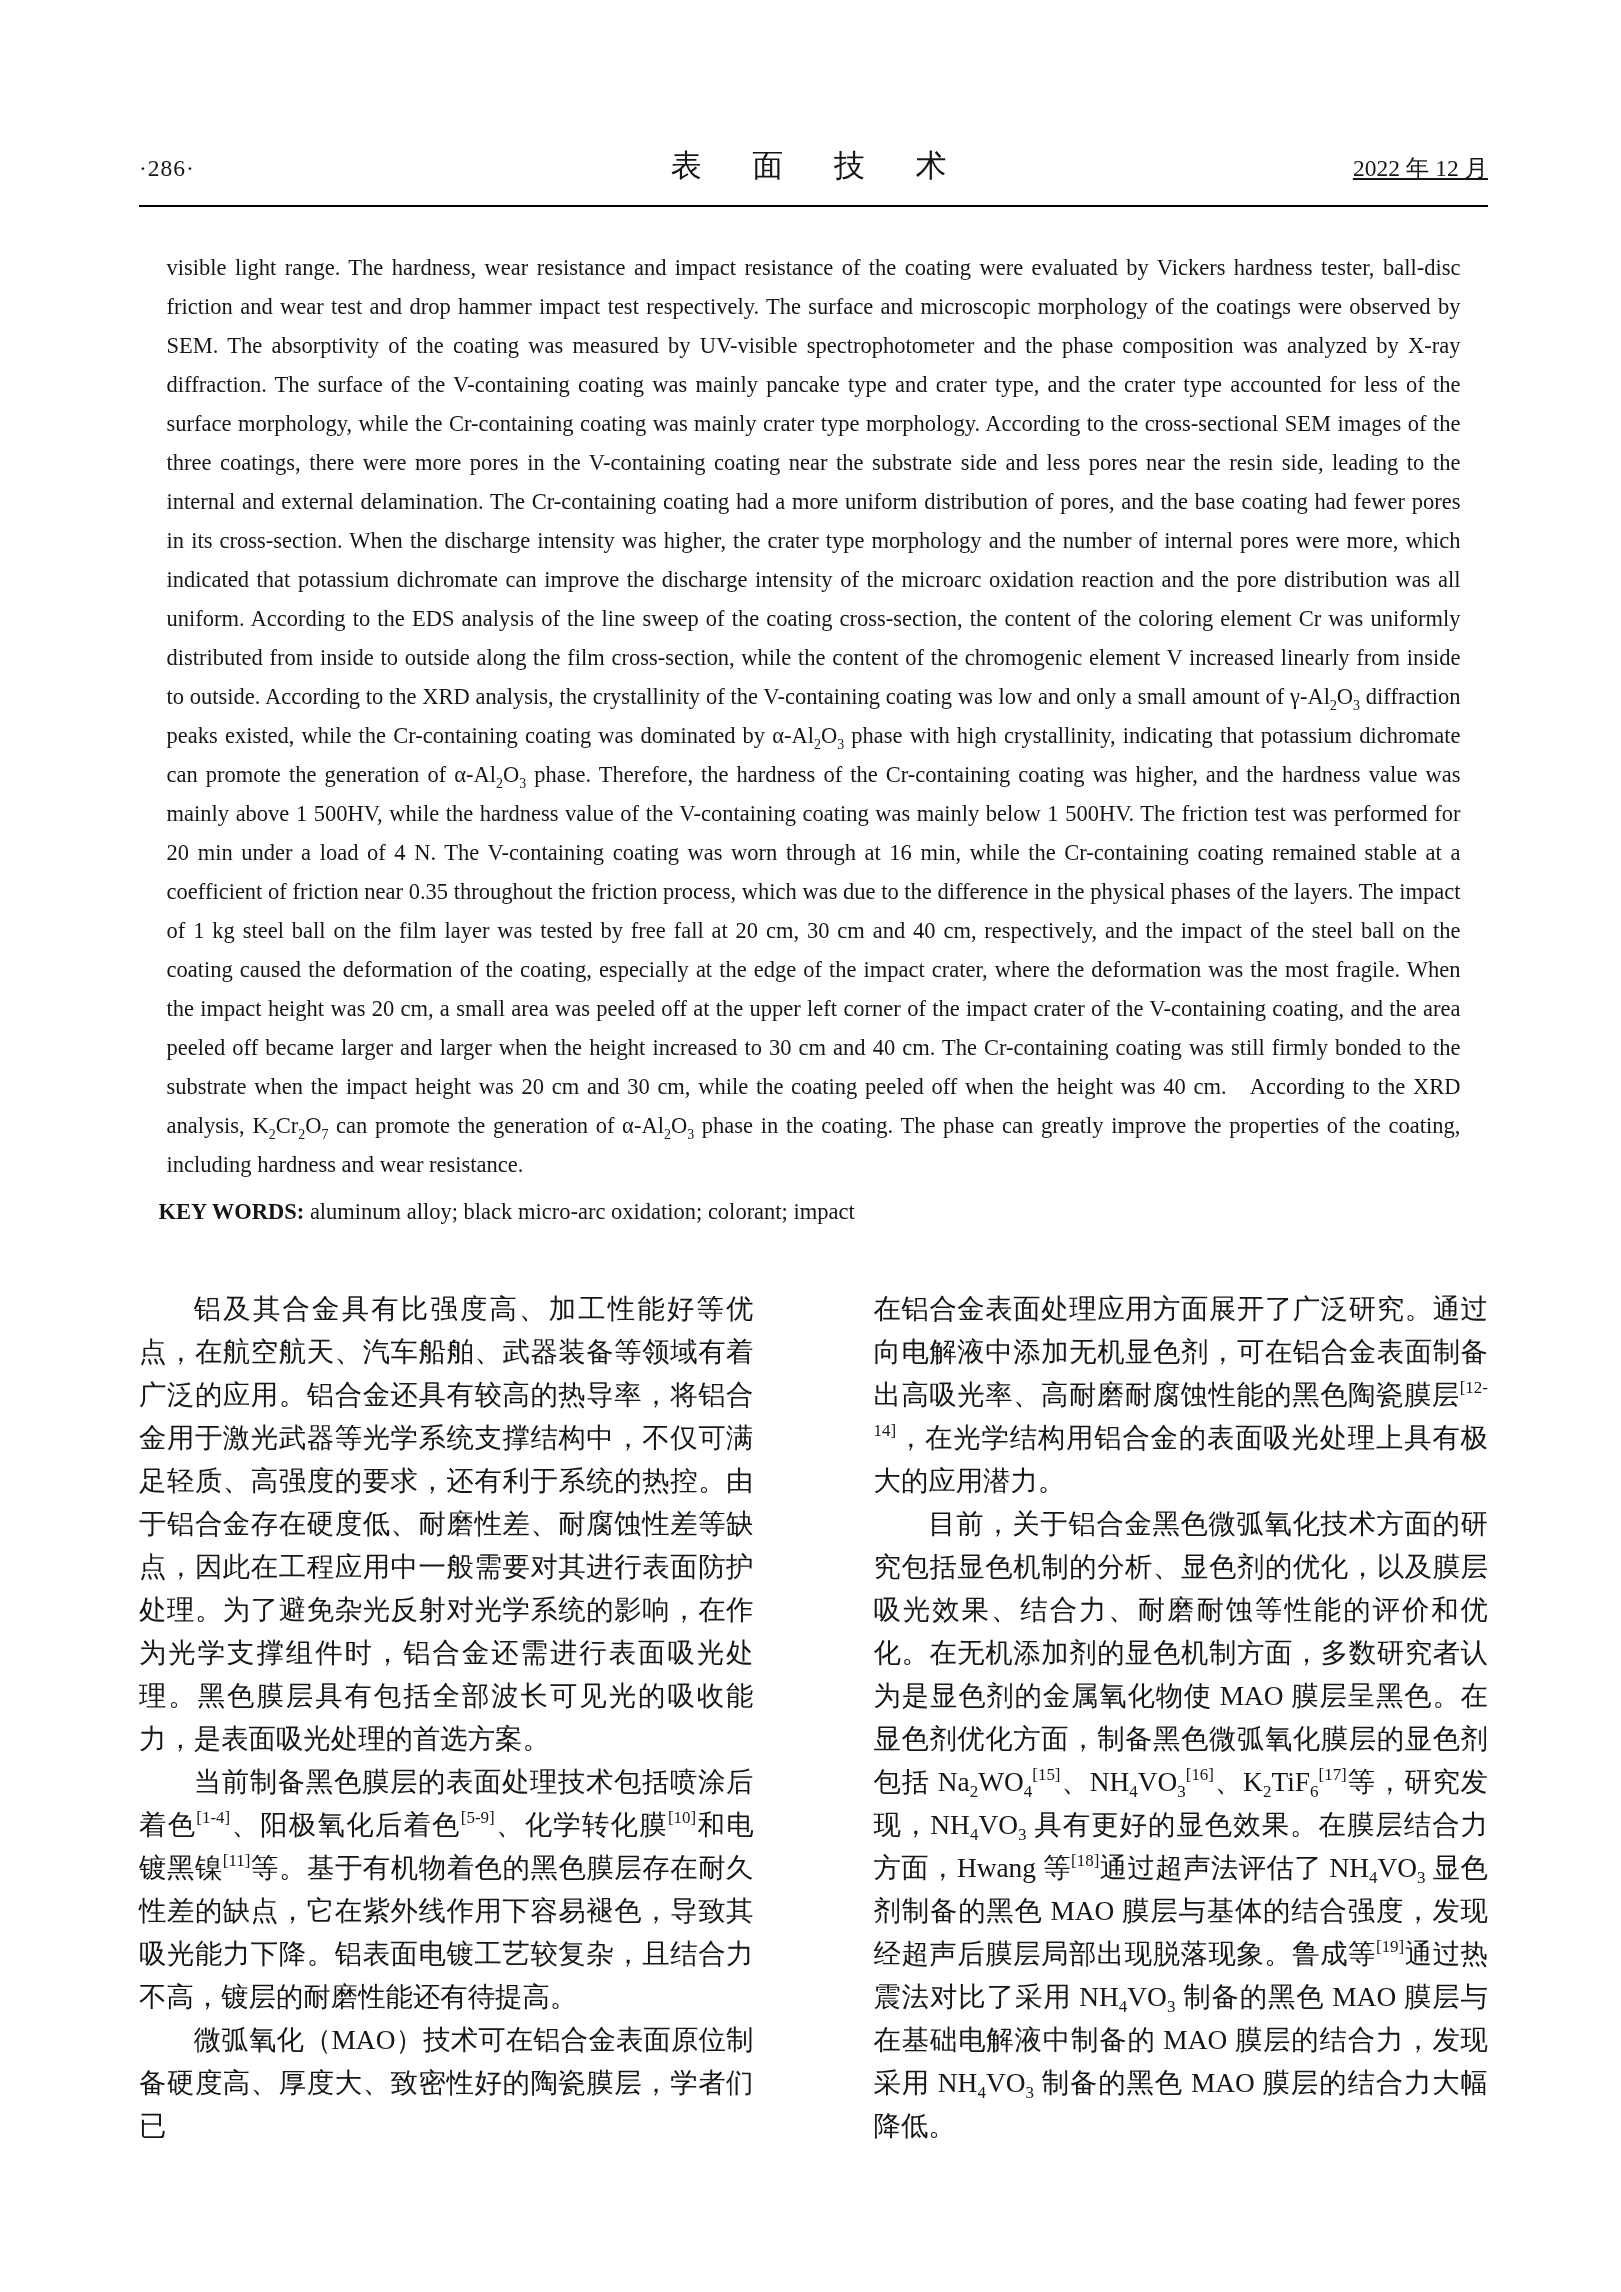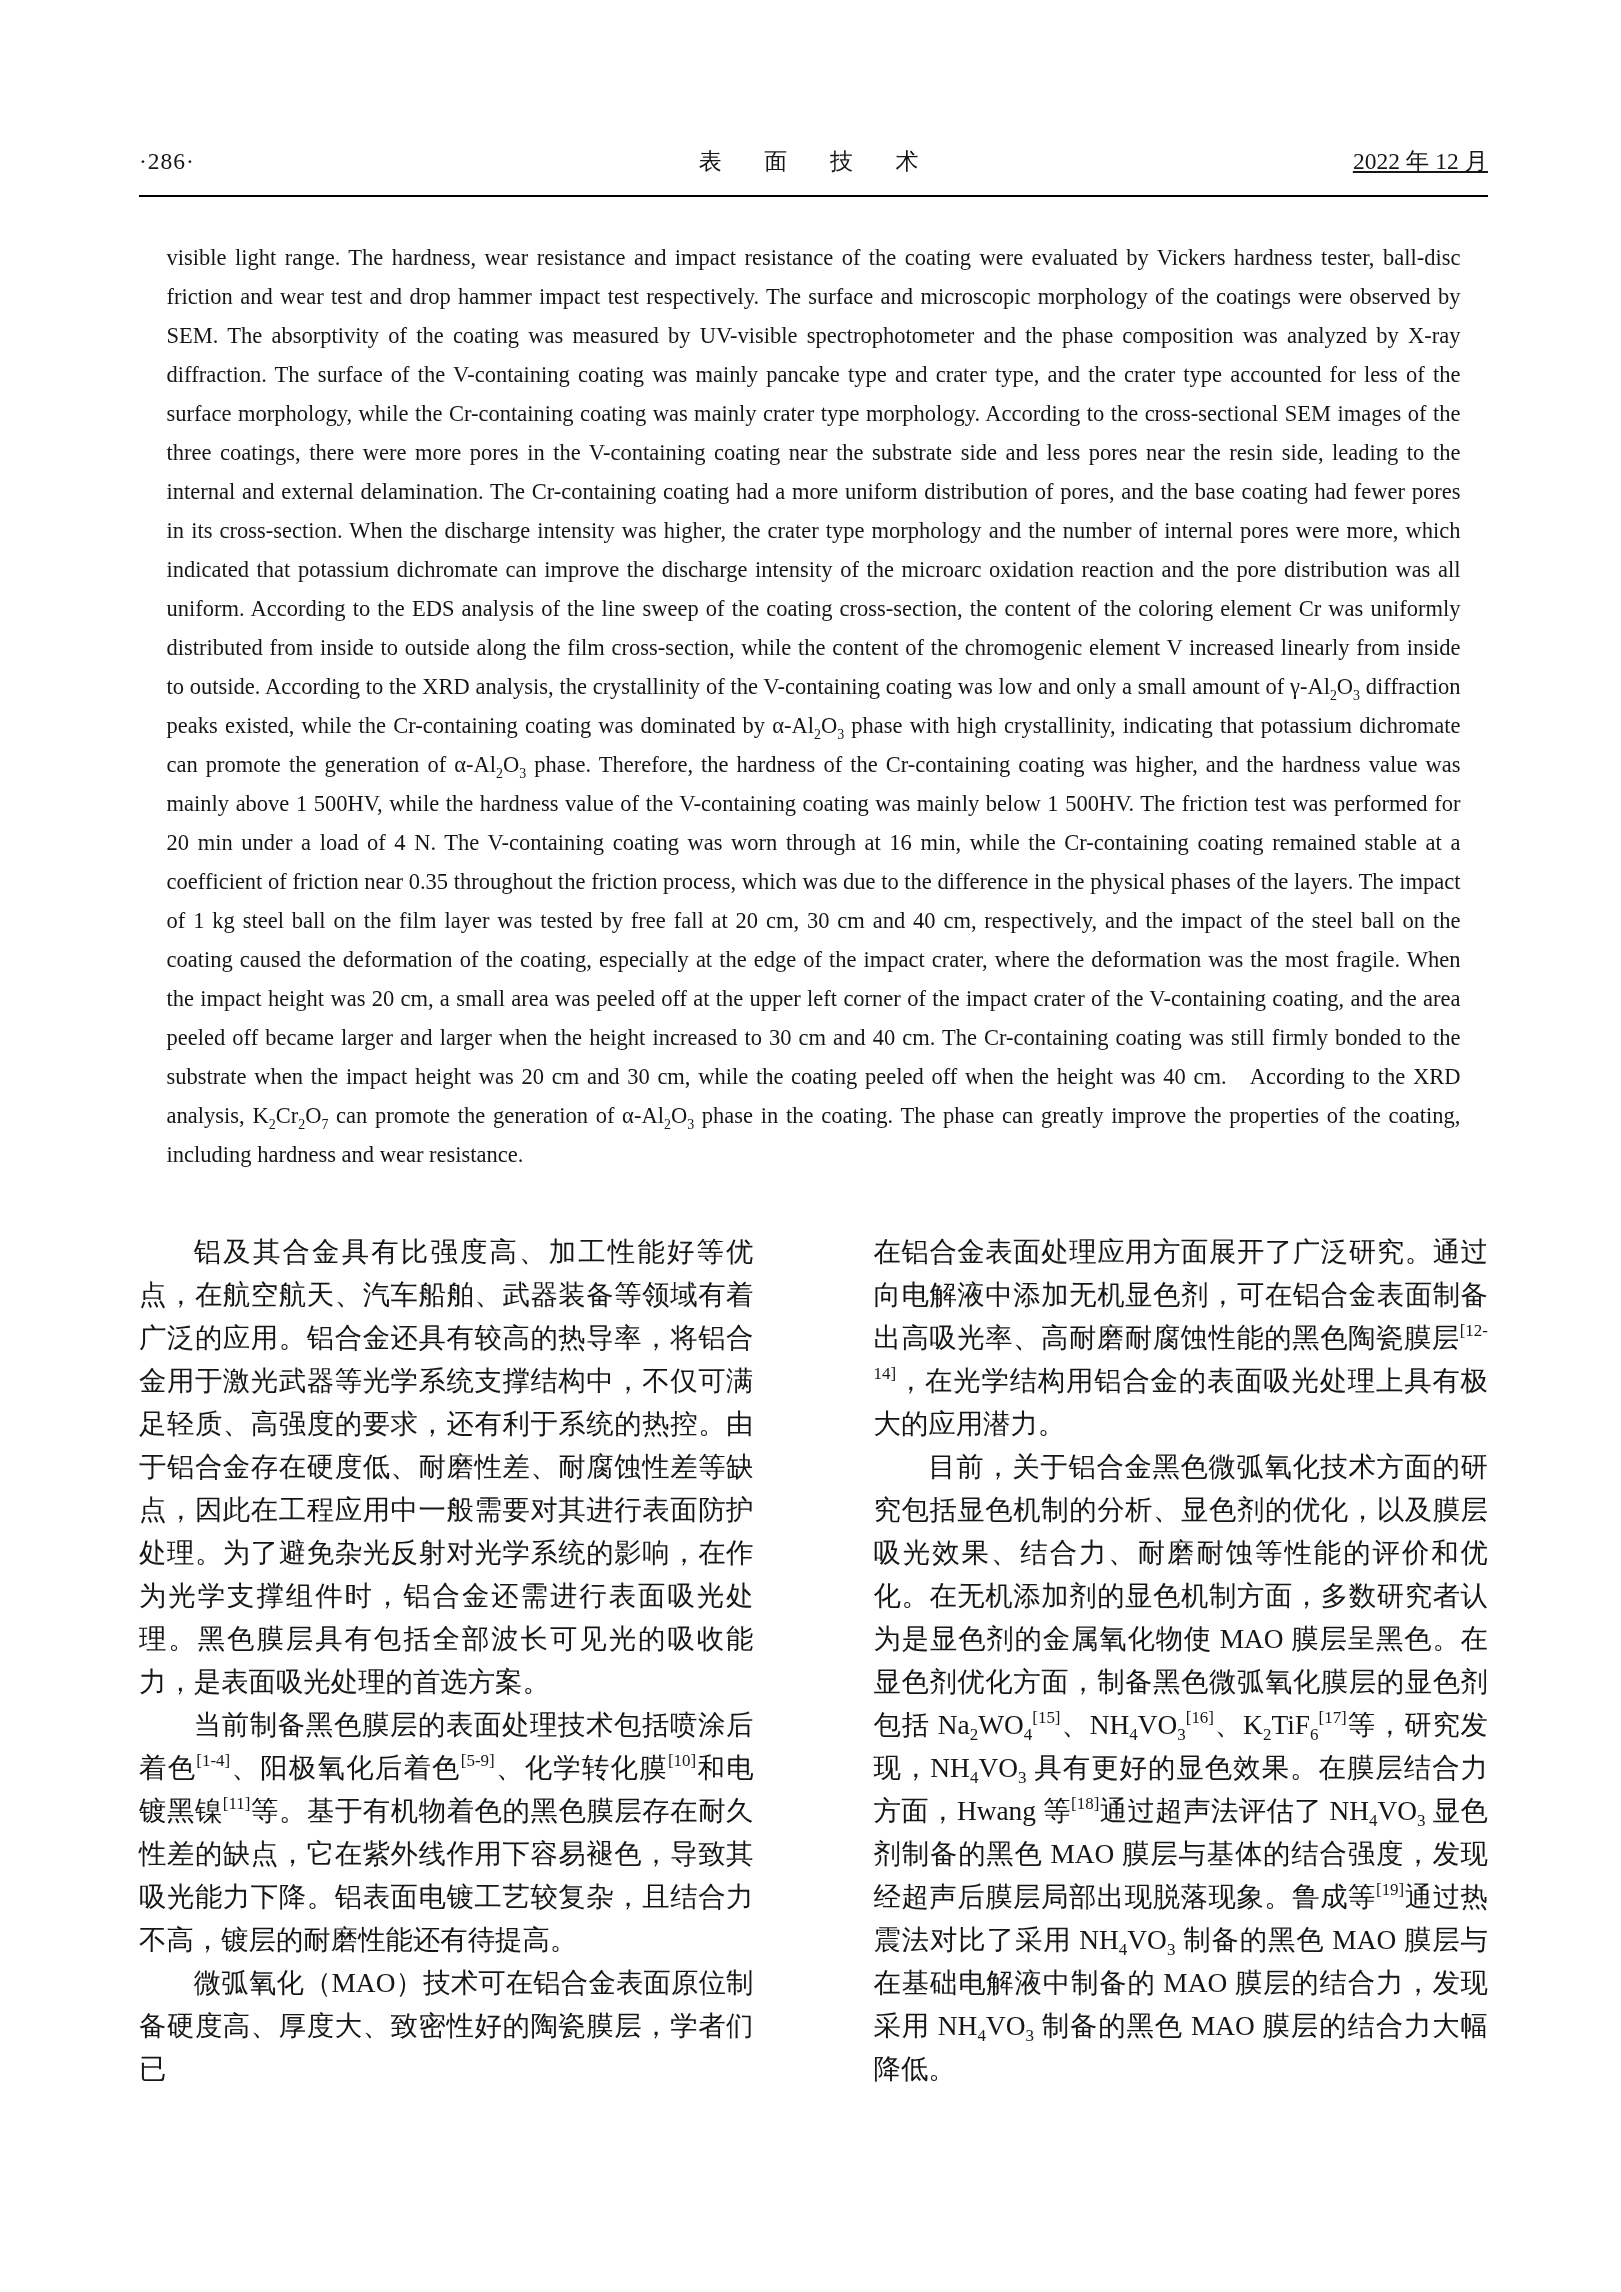--- a/index.html
+++ b/index.html
@@ -25,21 +25,21 @@
     font-size: 23.5px;
   }
   .page-number {
     width: 255px;
     text-align: left;
     letter-spacing: 1px;
   }
   .journal-title {
     flex: 1;
     text-align: center;
-    font-size: 23px;
+    font-size: 31px;
     letter-spacing: 9.8px;
   }
   .issue-date {
     width: 255px;
     text-align: right;
     text-decoration: underline;
   }
   .header-rule {
     border: none;
     border-bottom: 2.9px solid #000000;
@@ -103,20 +103,21 @@
 
   <div class="page-header">
     <span class="page-number">·286·</span>
     <span class="journal-title">表　面　技　术</span>
     <span class="issue-date">2022 年 12 月</span>
   </div>
   <div class="header-rule"></div>
 
   <div class="abstract-section">
     <p class="abstract-text">visible light range. The hardness, wear resistance and impact resistance of the coating were evaluated by Vickers hardness tester, ball-disc friction and wear test and drop hammer impact test respectively. The surface and microscopic morphology of the coatings were observed by SEM. The absorptivity of the coating was measured by UV-visible spectrophotometer and the phase composition was analyzed by X-ray diffraction. The surface of the V-containing coating was mainly pancake type and crater type, and the crater type accounted for less of the surface morphology, while the Cr-containing coating was mainly crater type morphology. According to the cross-sectional SEM images of the three coatings, there were more pores in the V-containing coating near the substrate side and less pores near the resin side, leading to the internal and external delamination. The Cr-containing coating had a more uniform distribution of pores, and the base coating had fewer pores in its cross-section. When the discharge intensity was higher, the crater type morphology and the number of internal pores were more, which indicated that potassium dichromate can improve the discharge intensity of the microarc oxidation reaction and the pore distribution was all uniform. According to the EDS analysis of the line sweep of the coating cross-section, the content of the coloring element Cr was uniformly distributed from inside to outside along the film cross-section, while the content of the chromogenic element V increased linearly from inside to outside. According to the XRD analysis, the crystallinity of the V-containing coating was low and only a small amount of γ-Al<sub>2</sub>O<sub>3</sub> diffraction peaks existed, while the Cr-containing coating was dominated by α-Al<sub>2</sub>O<sub>3</sub> phase with high crystallinity, indicating that potassium dichromate can promote the generation of α-Al<sub>2</sub>O<sub>3</sub> phase. Therefore, the hardness of the Cr-containing coating was higher, and the hardness value was mainly above 1 500HV, while the hardness value of the V-containing coating was mainly below 1 500HV. The friction test was performed for 20 min under a load of 4 N. The V-containing coating was worn through at 16 min, while the Cr-containing coating remained stable at a coefficient of friction near 0.35 throughout the friction process, which was due to the difference in the physical phases of the layers. The impact of 1 kg steel ball on the film layer was tested by free fall at 20 cm, 30 cm and 40 cm, respectively, and the impact of the steel ball on the coating caused the deformation of the coating, especially at the edge of the impact crater, where the deformation was the most fragile. When the impact height was 20 cm, a small area was peeled off at the upper left corner of the impact crater of the V-containing coating, and the area peeled off became larger and larger when the height increased to 30 cm and 40 cm. The Cr-containing coating was still firmly bonded to the substrate when the impact height was 20 cm and 30 cm, while the coating peeled off when the height was 40 cm.&nbsp;&nbsp;&nbsp;According to the XRD analysis, K<sub>2</sub>Cr<sub>2</sub>O<sub>7</sub> can promote the generation of α-Al<sub>2</sub>O<sub>3</sub> phase in the coating. The phase can greatly improve the properties of the coating, including hardness and wear resistance.</p>
+    <p class="keywords-line"><span class="keywords-label">KEY WORDS:</span><span> aluminum alloy; black micro-arc oxidation; colorant; impact</span></p>
   </div>
 
   <div class="body-columns">
     <div class="column">
       <p>铝及其合金具有比强度高、加工性能好等优点，在航空航天、汽车船舶、武器装备等领域有着广泛的应用。铝合金还具有较高的热导率，将铝合金用于激光武器等光学系统支撑结构中，不仅可满足轻质、高强度的要求，还有利于系统的热控。由于铝合金存在硬度低、耐磨性差、耐腐蚀性差等缺点，因此在工程应用中一般需要对其进行表面防护处理。为了避免杂光反射对光学系统的影响，在作为光学支撑组件时，铝合金还需进行表面吸光处理。黑色膜层具有包括全部波长可见光的吸收能力，是表面吸光处理的首选方案。</p>
       <p>当前制备黑色膜层的表面处理技术包括喷涂后着色<sup>[1-4]</sup>、阳极氧化后着色<sup>[5-9]</sup>、化学转化膜<sup>[10]</sup>和电镀黑镍<sup>[11]</sup>等。基于有机物着色的黑色膜层存在耐久性差的缺点，它在紫外线作用下容易褪色，导致其吸光能力下降。铝表面电镀工艺较复杂，且结合力不高，镀层的耐磨性能还有待提高。</p>
       <p>微弧氧化（MAO）技术可在铝合金表面原位制备硬度高、厚度大、致密性好的陶瓷膜层，学者们已</p>
     </div>
     <div class="column">
       <p class="no-indent">在铝合金表面处理应用方面展开了广泛研究。通过向电解液中添加无机显色剂，可在铝合金表面制备出高吸光率、高耐磨耐腐蚀性能的黑色陶瓷膜层<sup>[12-14]</sup>，在光学结构用铝合金的表面吸光处理上具有极大的应用潜力。</p>

